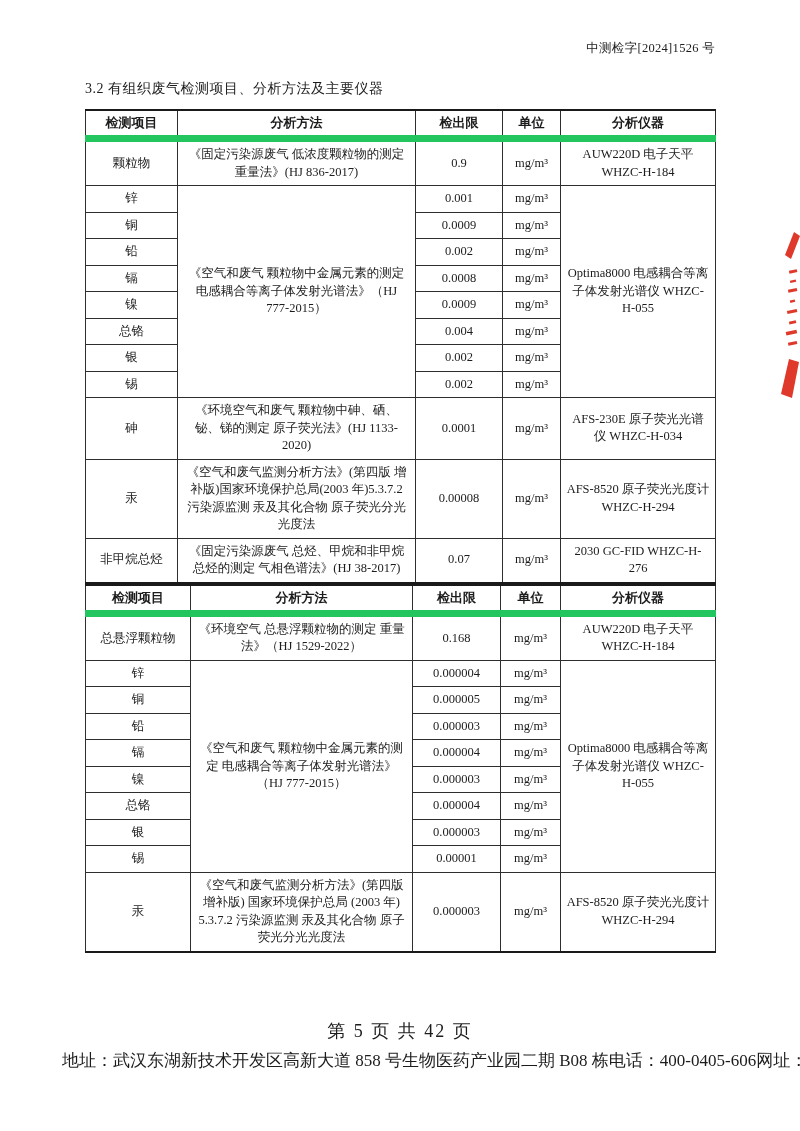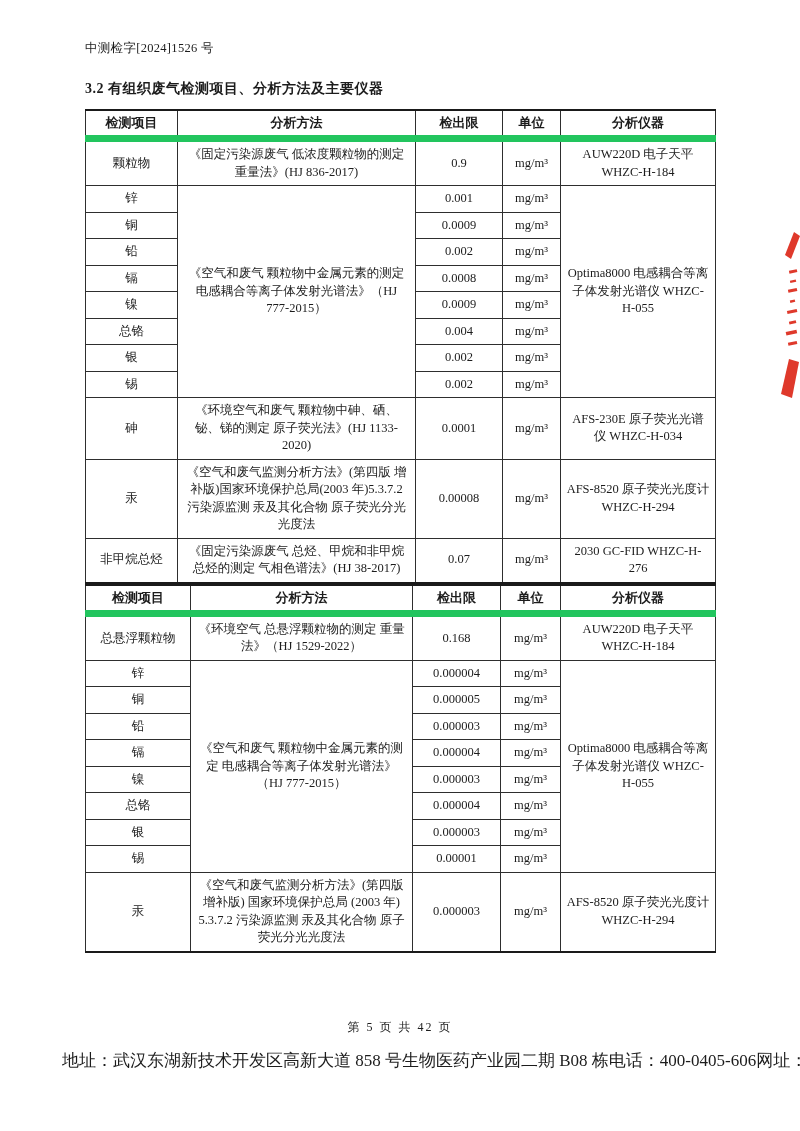--- a/index.html
+++ b/index.html
@@ -7,25 +7,26 @@
   body {
     position:relative;
     background:#ffffff;
     font-family:"Liberation Serif","DejaVu Serif",serif;
     color:#1c1c1c;
     overflow:hidden;
   }
   .content { position:absolute; left:85px; top:0; width:630px; }
   .doc-number {
     margin-top:40px;
+    text-align:right;
     font-size:12.5px;
     letter-spacing:0.3px;
   }
   .section-title {
-    font-weight:bold;
+    font-weight:normal;
     font-size:14px;
     margin-top:23px;
     margin-bottom:11px;
     letter-spacing:0.5px;
   }
   table.detect {
     width:630px;
     border-collapse:collapse;
     table-layout:fixed;
     border-top:2.5px solid #1a1a1a;
@@ -58,21 +59,21 @@
   table.t1 col.w1 { width:222px; }
   table.t1 col.w2 { width:88px; }
   table.t1 col.w3 { width:60px; }
   table.t1 col.w4 { width:155px; }
 
   .page-number {
     position:absolute;
     left:0; top:1019px;
     width:800px;
     text-align:center;
-    font-size:12px;
+    font-size:18px;
     letter-spacing:2px;
   }
   .footer-line {
     position:absolute;
     left:62px; top:1049px;
     width:678px;
     display:flex;
     justify-content:space-between;
     font-size:17px;
     white-space:nowrap;

